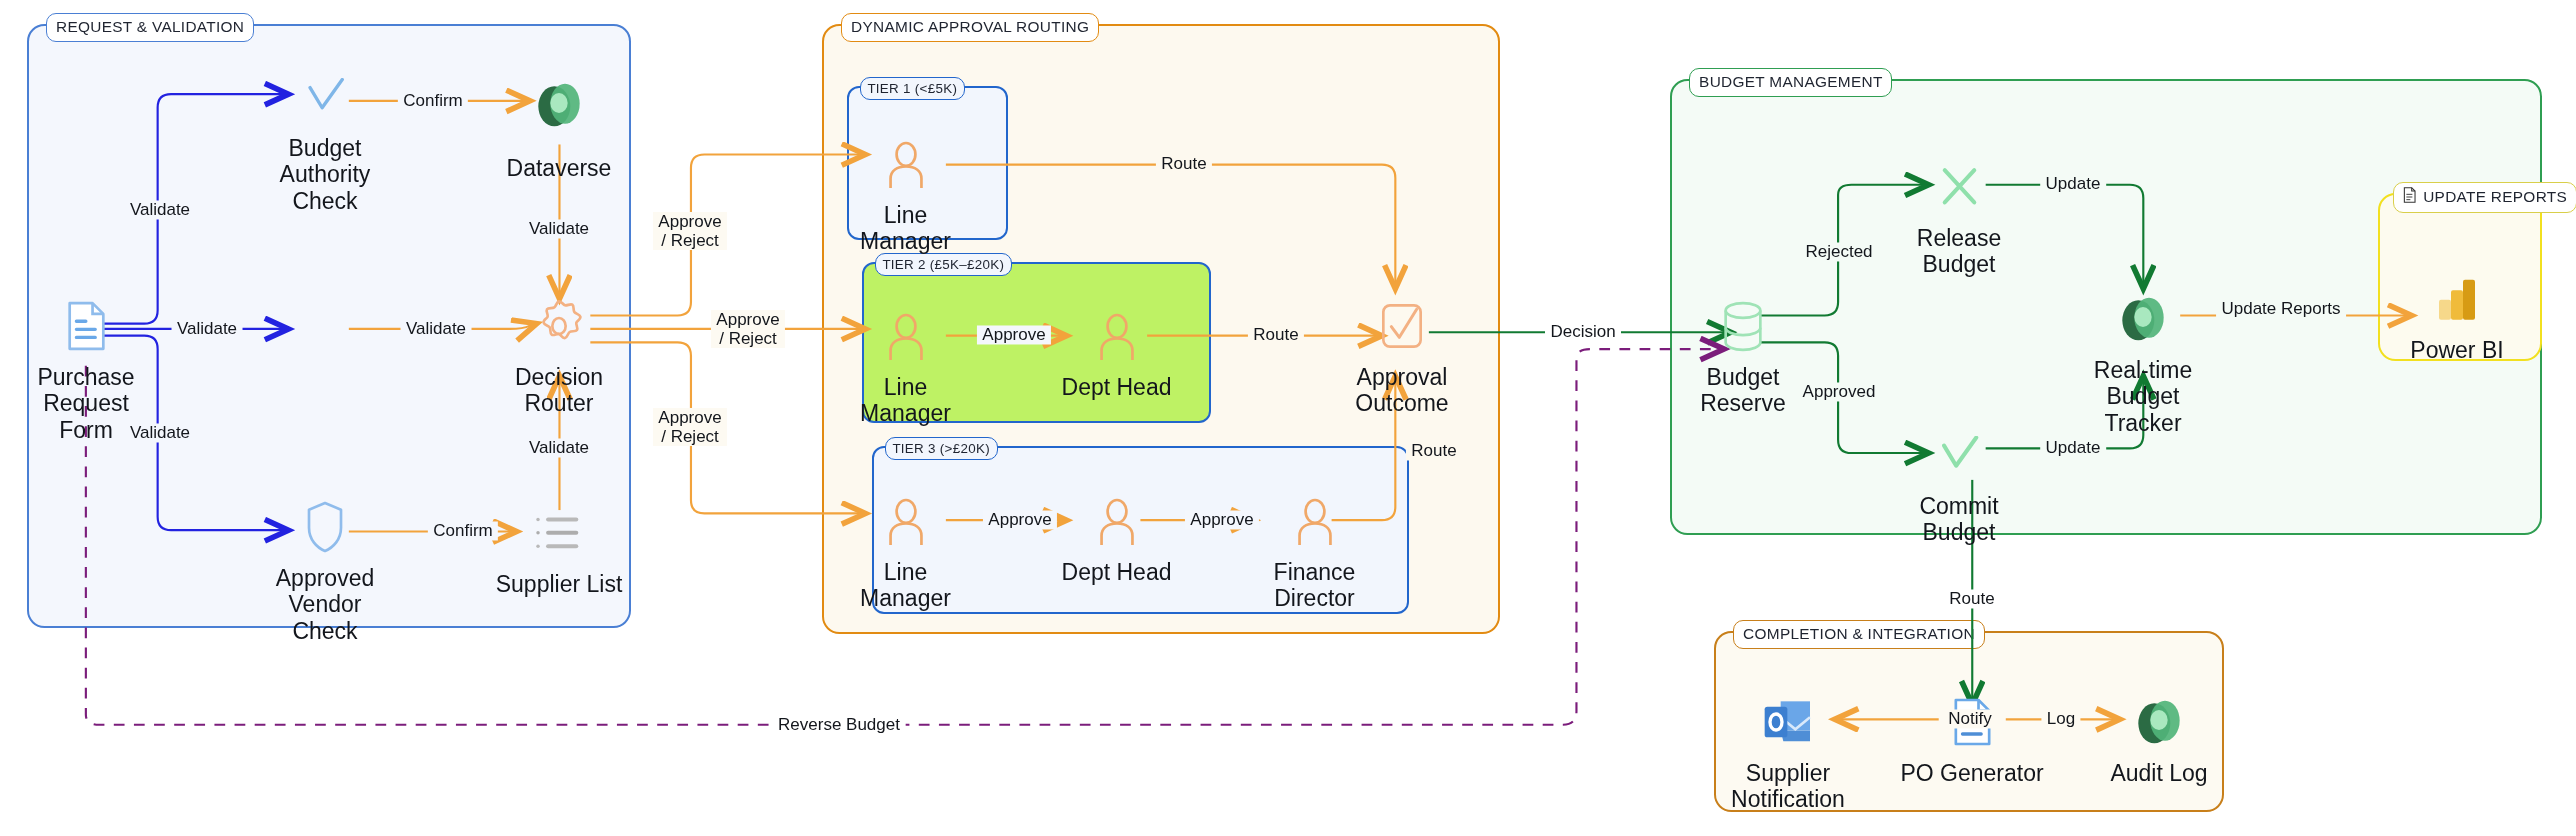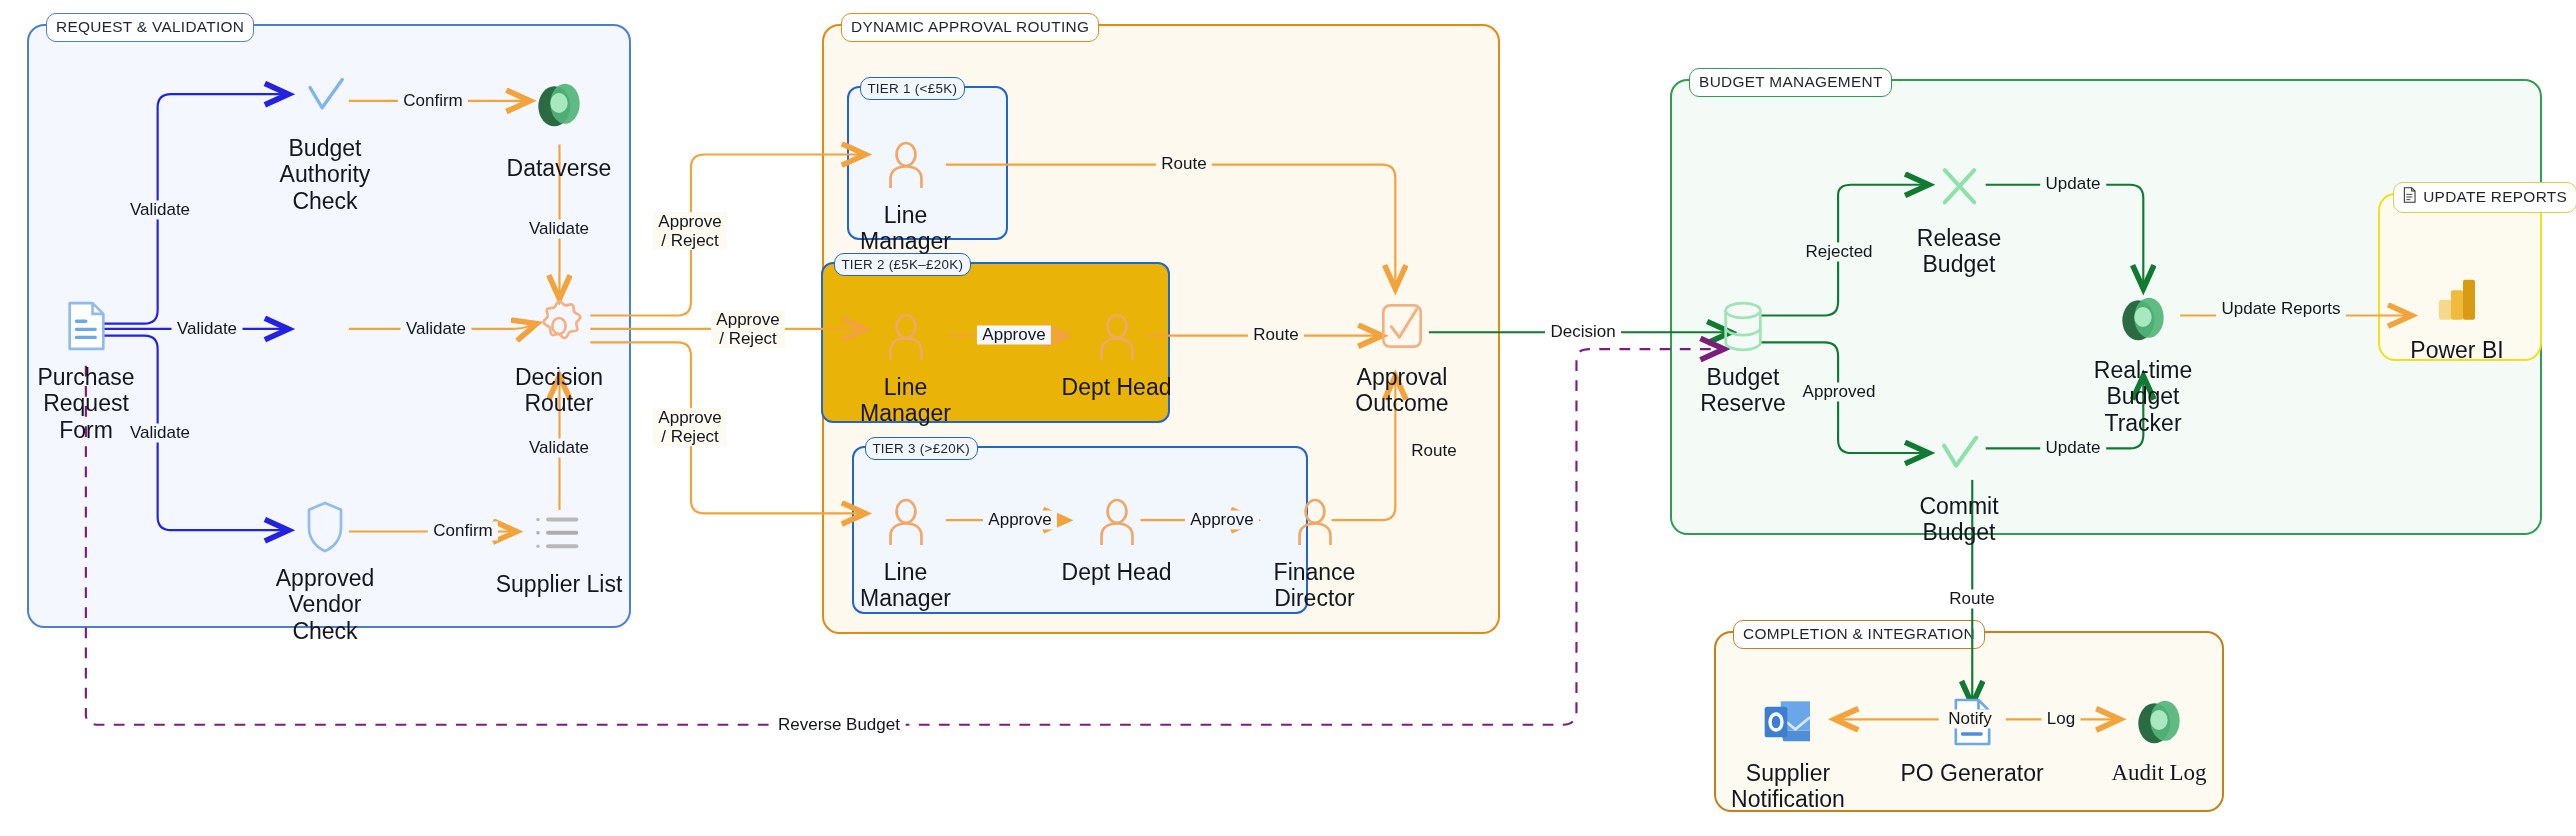--- a/index.html
+++ b/index.html
@@ -66,27 +66,27 @@
       <span>COMPLETION &amp; INTEGRATION</span>
     </div>
   </div>
 
   <div class="cluster" style="left:847px;top:86px;width:161px;height:154px;border:2.7px solid #2266cc;background:#f2f6fd;border-radius:12px;">
     <div class="cluster-title" style="top:-11.4px;left:10.7px;padding:3.4px 6.7px;font-size:13.4px;border:1.3px solid #2266cc;background:#f2f6fd;">
       <span>TIER 1 (&lt;£5K)</span>
     </div>
   </div>
 
-  <div class="cluster" style="left:821px;top:262px;width:349px;height:161px;border:2.7px solid #2266cc;background:#eab308;border-radius:12px;">
+  <div class="cluster" style="left:862px;top:262px;width:349px;height:161px;border:2.7px solid #2266cc;background:#bef264;border-radius:12px;">
     <div class="cluster-title" style="top:-11.4px;left:10.7px;padding:3.4px 6.7px;font-size:13.4px;border:1.3px solid #2266cc;background:#f2f6fd;">
       <span>TIER 2 (£5K–£20K)</span>
     </div>
   </div>
 
-  <div class="cluster" style="left:852px;top:446px;width:456px;height:168px;border:2.7px solid #2266cc;background:#f2f6fd;border-radius:12px;">
+  <div class="cluster" style="left:872px;top:446px;width:537px;height:168px;border:2.7px solid #2266cc;background:#f2f6fd;border-radius:12px;">
     <div class="cluster-title" style="top:-11.4px;left:10.7px;padding:3.4px 6.7px;font-size:13.4px;border:1.3px solid #2266cc;background:#f2f6fd;">
       <span>TIER 3 (&gt;£20K)</span>
     </div>
   </div>
 
   <svg class="layer" viewBox="0 0 3840 1247" width="2576" height="837">
     <defs>
       <marker id="ab" markerWidth="16" markerHeight="16" refX="12" refY="6" orient="auto">
         <path d="M1,1 L12,6 L1,11" fill="none" stroke="#2222e0" stroke-width="2.6"></path>
       </marker>
@@ -363,21 +363,21 @@
     <div class="glyph">
       <svg width="39" height="48" viewBox="0 0 58 72">
           <path d="M4 3h34l16 16v50H4z" fill="#fff" stroke="#6aa8e8" stroke-width="4" stroke-linejoin="round"></path>
           <path d="M38 3v16h16" fill="none" stroke="#6aa8e8" stroke-width="4"></path>
           <path d="M14 30h12M14 42h28M14 54h28" stroke="#4f8ed6" stroke-width="5" stroke-linecap="round"></path>
         </svg>
     </div>
     <div class="lbl">PO Generator</div>
   </div>
 
-  <div class="node" style="left:2159px;top:691px;font-family:Liberation Serif, serif;">
+  <div class="node" style="left:2159px;top:691px;">
     <div class="glyph">
       <svg width="50" height="48" viewBox="0 0 74 72">
         <ellipse cx="30" cy="38" rx="24" ry="30" fill="#2b6b44"></ellipse>
         <ellipse cx="46" cy="34" rx="22" ry="30" fill="#51b47a" opacity=".92"></ellipse>
         <ellipse cx="37" cy="33" rx="13" ry="15" fill="#a9e8bf"></ellipse>
       </svg>
     </div>
     <div class="lbl">Audit Log</div>
   </div>
 

